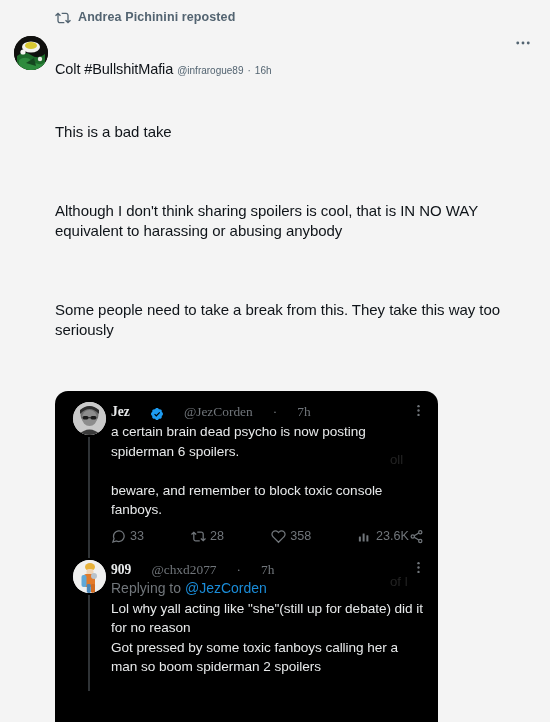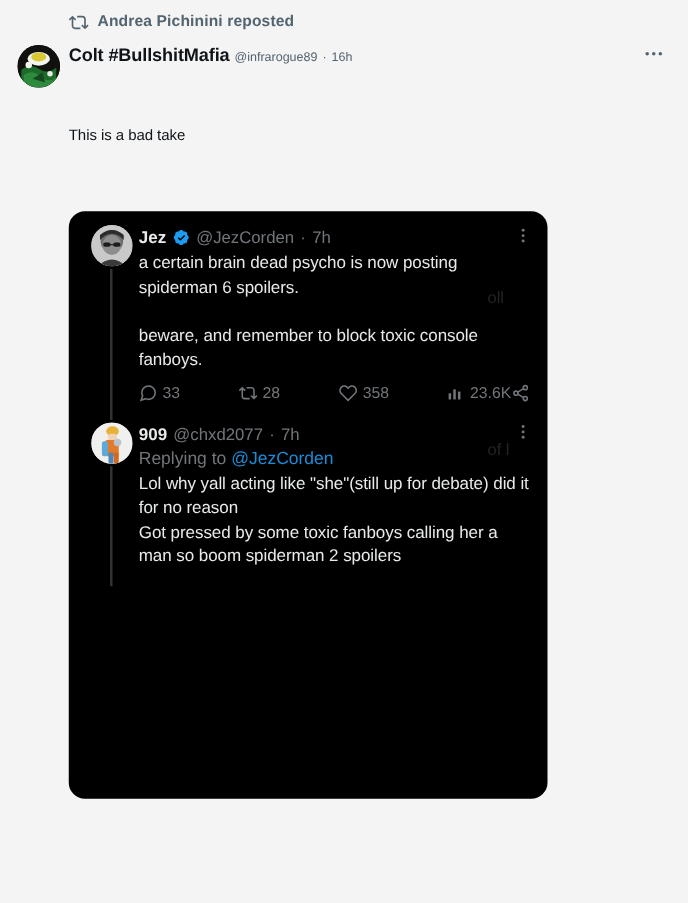--- a/index.html
+++ b/index.html
@@ -60,44 +60,45 @@
 
   .name-line {
     display: flex;
     align-items: baseline;
     gap: 4px;
     line-height: 20px;
     position: relative;
   }
   .display-name {
     font-size: 14.5px;
-    font-weight: bold;
+    font-weight: normal;
     color: #0f1419;
     letter-spacing: -0.1px;
     white-space: nowrap;
+    margin-top: 24px;
   }
   .handle, .dot, .time {
     font-size: 10px;
     color: #536471;
     white-space: nowrap;
   }
   .more-btn {
     position: absolute;
     right: -4px;
     top: -2px;
     width: 26px; height: 20px;
     color: #536471;
     display: flex;
     align-items: center;
     justify-content: center;
   }
   .more-btn svg { width: 18px; height: 18px; display: block; }
 
   .tweet-text {
-    font-size: 12px;
+    font-size: 15px;
     line-height: 20px;
     color: #0f1419;
     margin-top: 1px;
     white-space: pre-wrap;
     letter-spacing: -0.05px;
   }
   .para { margin-top: 19px; }
   .para:first-child { margin-top: 0; }
 
   
@@ -154,24 +155,25 @@
     width: 2px;
     margin-left: -1px;
     background: #2f3336;
     z-index: 1;
   }
 
   .e-body { flex: 1; min-width: 0; position: relative; padding-right: 2px; }
 
   .e-name-line {
     display: flex;
-    align-items: center;
-    gap: 5px;
+    align-items: flex-end;
+    gap: 20px;
     line-height: 19px;
     height: 19px;
+    font-family: Liberation Serif, serif;
   }
   .e-name {
     font-weight: bold;
     font-size: 13.6px;
     color: #e7e9ea;
     white-space: nowrap;
   }
   .verified { width: 14px; height: 14px; display: block; flex: 0 0 14px; }
   .e-handle, .e-dot, .e-time {
     font-size: 13.4px;
@@ -267,20 +269,22 @@
           <svg viewBox="0 0 24 24" fill="currentColor" aria-hidden="true">
             <circle cx="5" cy="12" r="1.9"></circle>
             <circle cx="12" cy="12" r="1.9"></circle>
             <circle cx="19" cy="12" r="1.9"></circle>
           </svg>
         </span>
       </div>
 
       <div class="tweet-text">
         <div class="para">This is a bad take</div>
+        <div class="para">Although I don't think sharing spoilers is cool, that is IN NO WAY equivalent to harassing or abusing anybody</div>
+        <div class="para">Some people need to take a break from this. They take this way too seriously</div>
       </div>
 
       <div class="embed">
 
         <div class="ghost" style="top:60px">oll</div>
         <div class="ghost" style="top:182px">of l</div>
 
         <div class="e-tweet" style="padding-top:11px;">
           <div class="e-row">
             <div class="e-av-col">

